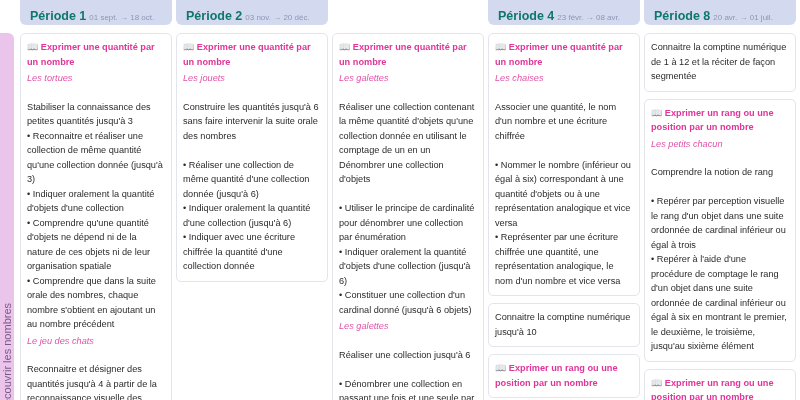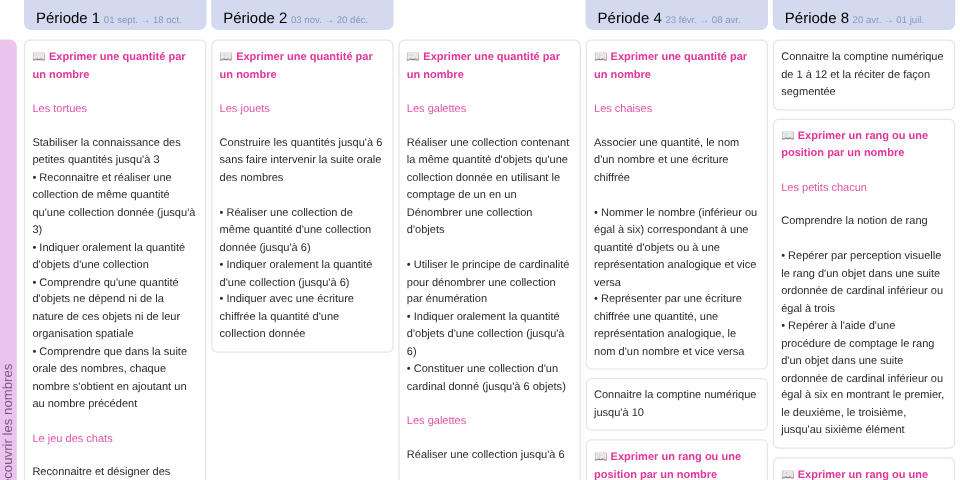--- a/index.html
+++ b/index.html
@@ -4,21 +4,21 @@
 <style>
   * { box-sizing: border-box; margin: 0; padding: 0; }
   html, body { width: 800px; height: 400px; overflow: hidden; background: #ffffff; }
   body { font-family: "Liberation Sans", "DejaVu Sans", sans-serif; color: #2a2a2a; position: relative; }
 
   .header-row { position: absolute; top: 0; left: 20px; right: 0; height: 25px; display: flex; }
   .period-chip {
     background: #d3daf0; border-radius: 0 0 6px 6px; height: 25px;
     margin-right: 4px; padding: 6px 0 0 10px; white-space: nowrap; overflow: hidden;
   }
-  .period-name { font-weight: normal; font-size: 12.5px; color: #000000; }
+  .period-name { font-weight: bold; font-size: 12.5px; color: #0f766e; }
   .period-dates { font-size: 8px; color: #8e96b4; margin-left: 3px; }
 
   .side-strip {
     position: absolute; left: 0; top: 33px; width: 14px; height: 380px;
     background: #ebc4ec; border-radius: 0 6px 0 0;
   }
   .side-label {
     position: absolute; left: 0; bottom: 0; width: 14px; height: 120px;
     writing-mode: vertical-rl; transform: rotate(180deg);
     font-size: 11px; color: #7a5a84; white-space: nowrap; text-align: left;
@@ -27,21 +27,21 @@
 
   .columns { position: absolute; top: 33px; left: 20px; right: 0; bottom: 0; display: flex; }
   .col { margin-right: 4px; display: flex; flex-direction: column; }
   .card {
     background: #fff; border: 1px solid #e3e5ec; border-radius: 5px;
     padding: 6px 6px 7px 6px; margin-bottom: 7px; font-size: 9.2px; line-height: 14.5px;
     color: #2b2b2b;
   }
   .card-title { color: #e0359a; font-weight: bold; }
   .book { color: #6a7aa8; font-weight: normal; font-size: 9px; }
-  .card-sub { color: #e053a8; margin-top: 14px; }
+  .card-sub { color: #e053a8; margin-top: 2px; font-style: italic; }
   .card-body { margin-top: 14px; white-space: pre-line; }
 </style>
 </head>
 <body>
 
 <div class="header-row" id="header-row">
     <div class="period-chip" style="width: 153px;"><span class="period-name">Période 1</span><span class="period-dates">01 sept. → 18 oct.</span></div>
     <div class="period-chip" style="width: 153px;"><span class="period-name">Période 2</span><span class="period-dates">03 nov. → 20 déc.</span></div>
     <div class="period-chip" style="width: 153px; margin-top: 44px;"><span class="period-name">Période 3</span><span class="period-dates">05 janv. → 07 févr.</span></div>
     <div class="period-chip" style="width: 153px;"><span class="period-name">Période 4</span><span class="period-dates">23 févr. → 08 avr.</span></div>

